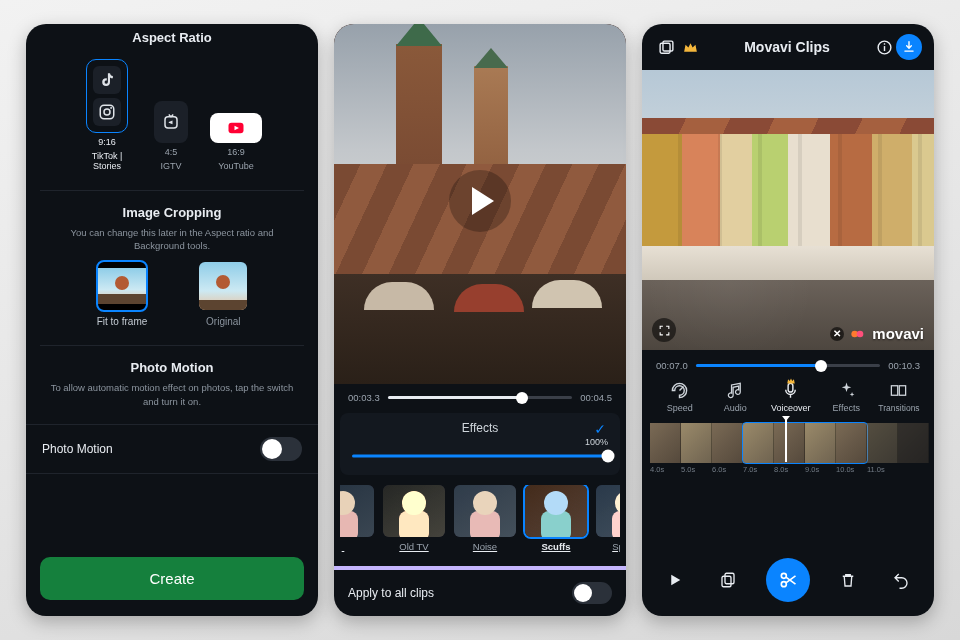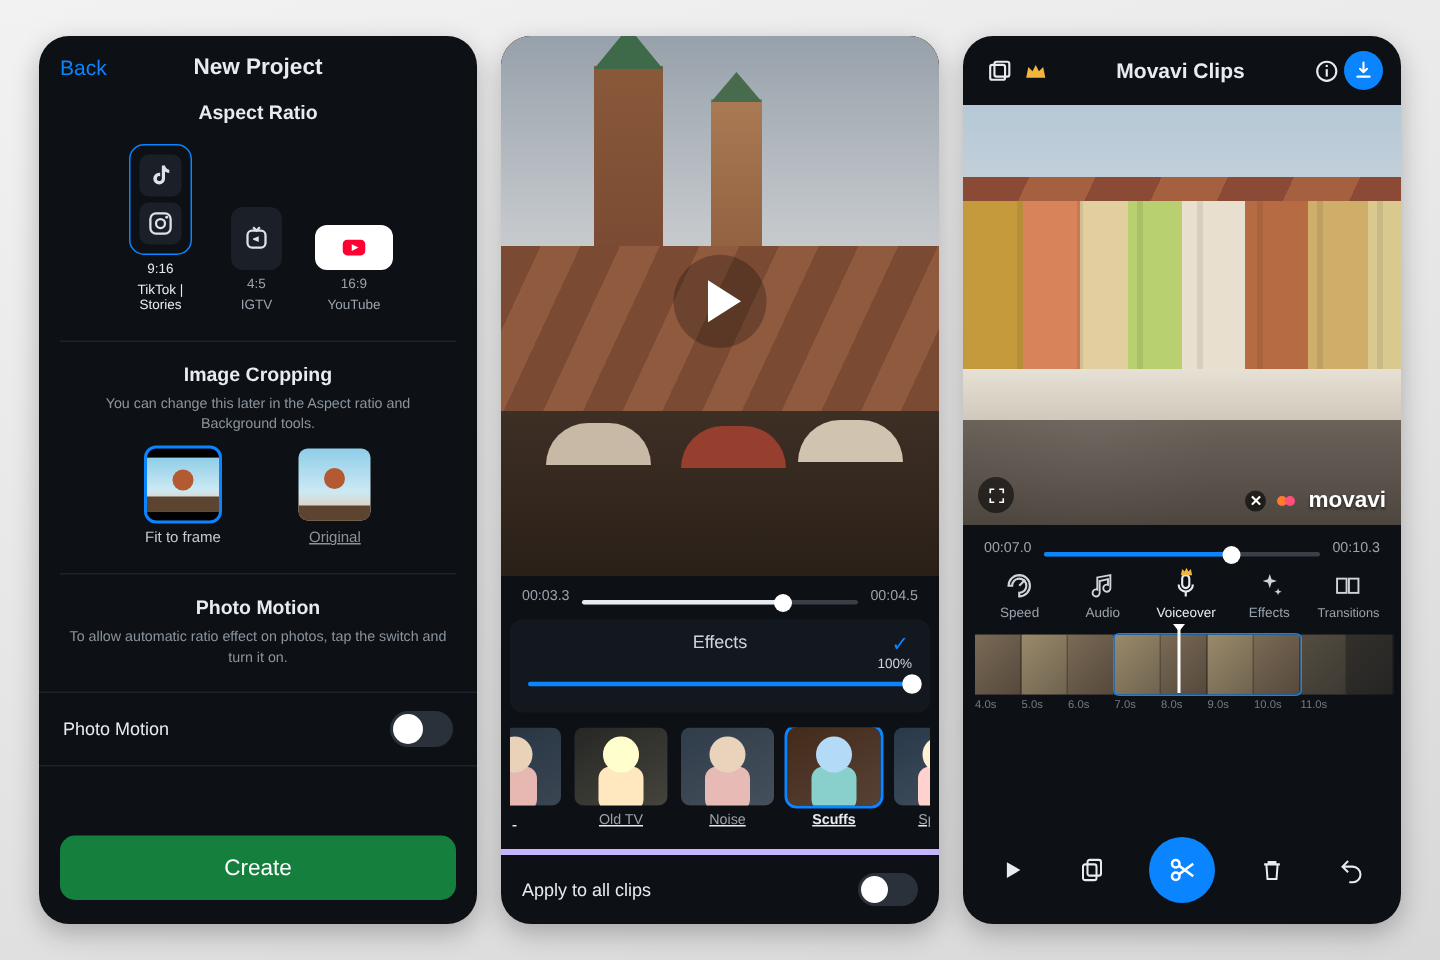--- a/index.html
+++ b/index.html
@@ -39,21 +39,21 @@
   .tile.yt svg { fill:#ff0033;}
 
   .s1-divider{height:1px;background:#1f242c;margin:8px 14px;}
   .s1-help { font-size:9.5px; color:#8b949e; text-align:center; padding:0 20px; line-height:1.4; margin:6px 0 10px;}
 
   .s1-crops { display:flex; justify-content:center; gap:52px; margin-bottom:10px;}
   .crop { display:flex; flex-direction:column; align-items:center; gap:6px;}
   .crop .thumb { width:48px; height:48px; border-radius:6px; position:relative; overflow:hidden;}
   .crop.sel .thumb{ outline:2px solid #0a84ff; outline-offset:0;}
   .crop .lbl { font-size:10px; color:#c4cbd3;}
-  .crop:not(.sel) .lbl{color:#8b949e;text-decoration:underline;}
+  .crop:not(.sel) .lbl{color:#8b949e;}
   
   .sky { background:linear-gradient(#8fcde8 0%, #cce9f3 60%, #e8bf9a 100%); position:relative;}
   .sky::after{content:"";position:absolute;left:50%;top:42%;width:14px;height:14px;border-radius:50%;background:#b35a33;transform:translate(-50%,-50%);} 
   .sky::before{content:"";position:absolute;bottom:0;left:0;right:0;height:10px;background:#5c4430;}
   .letterbox{border-top:6px solid #000;border-bottom:6px solid #000;}
 
   .s1-switchrow{display:flex;align-items:center;justify-content:space-between;padding:12px 16px;border-top:1px solid #1f242c;border-bottom:1px solid #1f242c;margin-top:6px;}
   .switch{width:42px;height:24px;border-radius:12px;background:#2b313a;position:relative;}
   .switch .knob{width:20px;height:20px;border-radius:50%;background:#fff;position:absolute;top:2px;left:2px;}
 
@@ -80,21 +80,21 @@
   .market{position:absolute;left:0;right:0;top:250px;bottom:0;
     background:linear-gradient(#3e2f25,#2a2018);}
   .umbrella{position:absolute;width:70px;height:28px;border-radius:60px 60px 0 0;}
   .um1{left:30px;top:258px;background:#c7b9a6;}
   .um2{left:120px;top:260px;background:#973f2e;}
   .um3{left:198px;top:256px;background:#d0c4b0;}
   .playbtn{position:absolute;left:50%;top:50%;transform:translate(-50%,-55%);width:62px;height:62px;border-radius:50%;background:rgba(0,0,0,0.25);display:flex;align-items:center;justify-content:center;}
   .playbtn::after{content:"";width:0;height:0;border-left:22px solid #fff;border-top:14px solid transparent;border-bottom:14px solid transparent;margin-left:5px;}
 
   .s2-scrub{padding:8px 14px 4px;}
-  .timebar{display:flex;align-items:flex-end;gap:8px;font-size:9.5px;color:#9aa3ad;}
+  .timebar{display:flex;align-items:center;gap:8px;font-size:9.5px;color:#9aa3ad;}
   .track{flex:1;height:3px;background:#3a3f48;border-radius:2px;position:relative;}
   .track .fill{position:absolute;left:0;top:0;bottom:0;background:#e8ecf1;border-radius:2px;}
   .track .dot{position:absolute;top:50%;width:12px;height:12px;background:#fff;border-radius:50%;transform:translate(-50%,-50%);}
 
   .s2-section{background:#13181f;margin:6px 6px 0;border-radius:8px;padding:8px 10px 10px;}
   .s2-sec-h{display:flex;justify-content:center;position:relative;font-size:12px;color:#cfd5db;padding-bottom:8px;}
   .s2-sec-h .chk{position:absolute;right:4px;color:#0a84ff;font-size:14px;}
   .s2-slider{position:relative;height:14px;margin:6px 2px 2px;}
   .s2-slider .bar{position:absolute;left:0;right:0;top:50%;height:3px;background:#0a84ff;border-radius:2px;transform:translateY(-50%);}
   .s2-slider .dot{position:absolute;right:0;top:50%;width:13px;height:13px;border-radius:50%;background:#fff;transform:translate(50%,-50%);}
@@ -168,24 +168,20 @@
   .s3-bottom{display:flex;align-items:center;justify-content:space-between;padding:10px 18px 14px;margin-top:auto;}
   .bbtn{width:30px;height:30px;display:flex;align-items:center;justify-content:center;}
   .bbtn svg{width:18px;height:18px;fill:#e8ecf1;}
   .bbtn.cut{width:44px;height:44px;border-radius:50%;background:#0a84ff;}
   .bbtn.cut svg{fill:#fff;width:20px;height:20px;}
 </style>
 </head>
 <body>
 
 <div class="phone">
-  <div class="s1-header">
-    <div class="s1-back">Back</div>
-    <div class="s1-title">New Project</div>
-  </div>
 
   <div class="s1-sub">Aspect Ratio</div>
 
   <div class="s1-ratios">
     <div class="ratio sel">
       <div class="stack">
         <div class="tile tiktok">
             <svg viewBox="0 0 24 24">
               <path d="M16 3c.3 2 1.8 3.5 3.8 3.8v3c-1.5 0-2.9-.5-3.8-1.3v6.3a5.2 5.2 0 1 1-5.2-5.2c.3 0 .6 0 .9.1v3a2.2 2.2 0 1 0 1.5 2.1V3h2.8z"></path>
             </svg>
@@ -234,21 +230,21 @@
       <div class="lbl">Fit to frame</div>
     </div>
     <div class="crop">
       <div class="thumb sky"></div>
       <div class="lbl">Original</div>
     </div>
   </div>
 
   <div class="s1-divider"></div>
   <div class="s1-sub">Photo Motion</div>
-  <div class="s1-help">To allow automatic ratio effect on photos, tap the switch and turn it on.</div>
+  <div class="s1-help">To allow automatic motion effect on photos, tap the switch and turn it on.</div>
 
   <div class="s1-switchrow">
     <div>Photo Motion</div>
     <div class="switch">
         <div class="knob"></div>
       </div>
   </div>
 
   <div class="s1-create">Create</div>
 </div>

